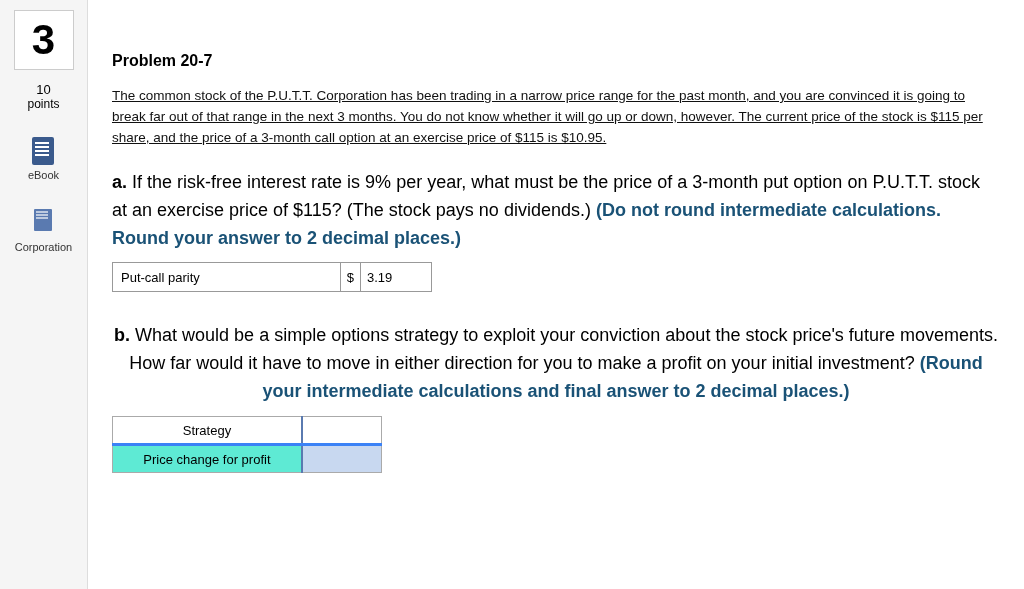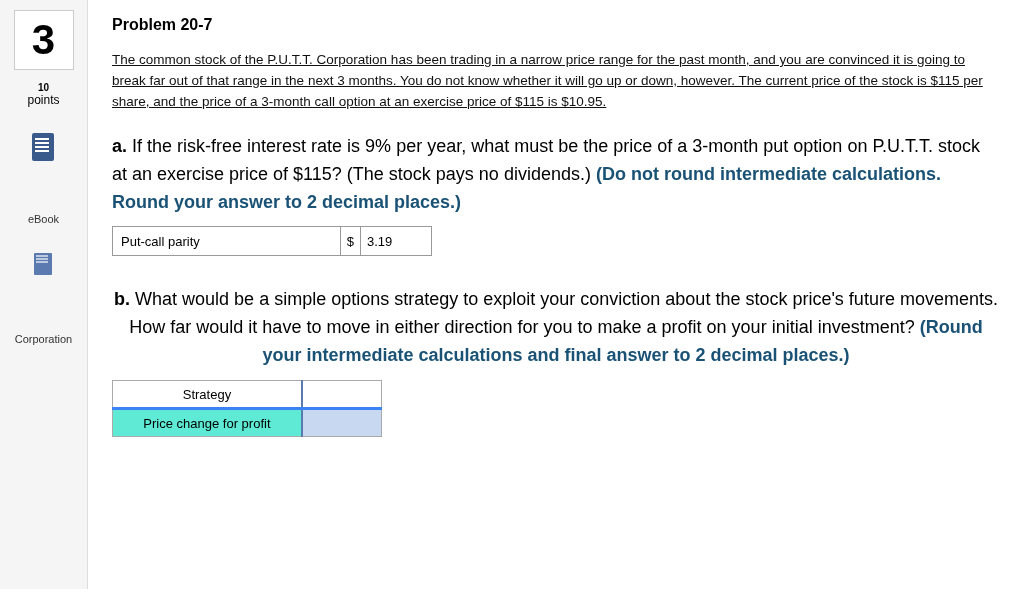--- a/index.html
+++ b/index.html
@@ -46,39 +46,38 @@
       font-weight: bold;
       color: #000;
     }
 
     .points-box {
       text-align: center;
       margin-bottom: 20px;
     }
 
     .points-number {
-      font-size: 10px;
-      font-weight: bold;
+      font-size: 13px;
+      font-weight: normal;
       display: block;
     }
 
     .points-label {
       font-size: 12px;
       display: block;
     }
 
     .sidebar-item {
       display: flex;
       flex-direction: column;
       align-items: center;
       margin-bottom: 16px;
       cursor: pointer;
       padding: 6px;
       border-radius: 4px;
-      gap: 48px;
     }
 
     .icon-box {
       width: 28px;
       height: 28px;
       margin-bottom: 4px;
       display: flex;
       align-items: center;
       justify-content: center;
     }
@@ -139,20 +138,21 @@
     .main-content {
       flex: 1;
       padding: 16px 24px;
       overflow-y: auto;
     }
 
     .problem-title {
       font-size: 16px;
       font-weight: bold;
       margin-bottom: 16px;
+      margin-top: 36px;
     }
 
     .problem-text {
       font-size: 13.5px;
       line-height: 1.55;
       margin-bottom: 20px;
       color: #111;
       text-decoration: underline;
     }
 

